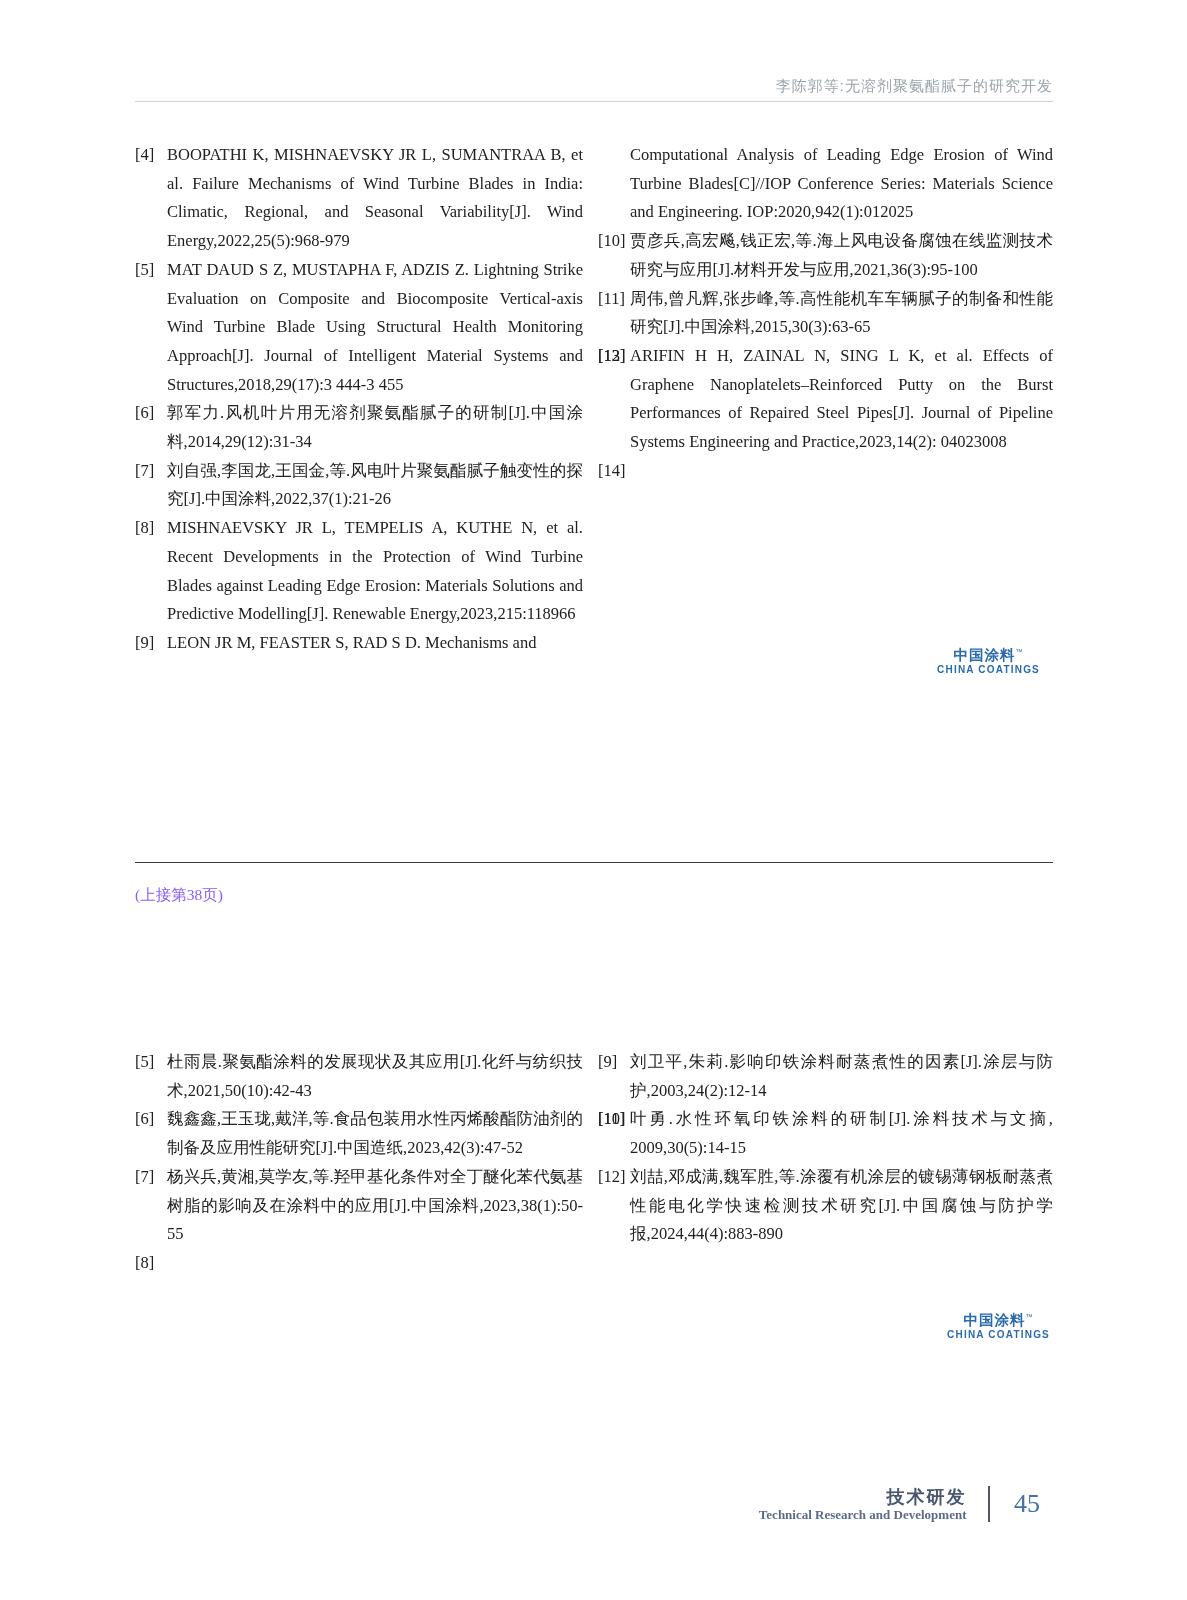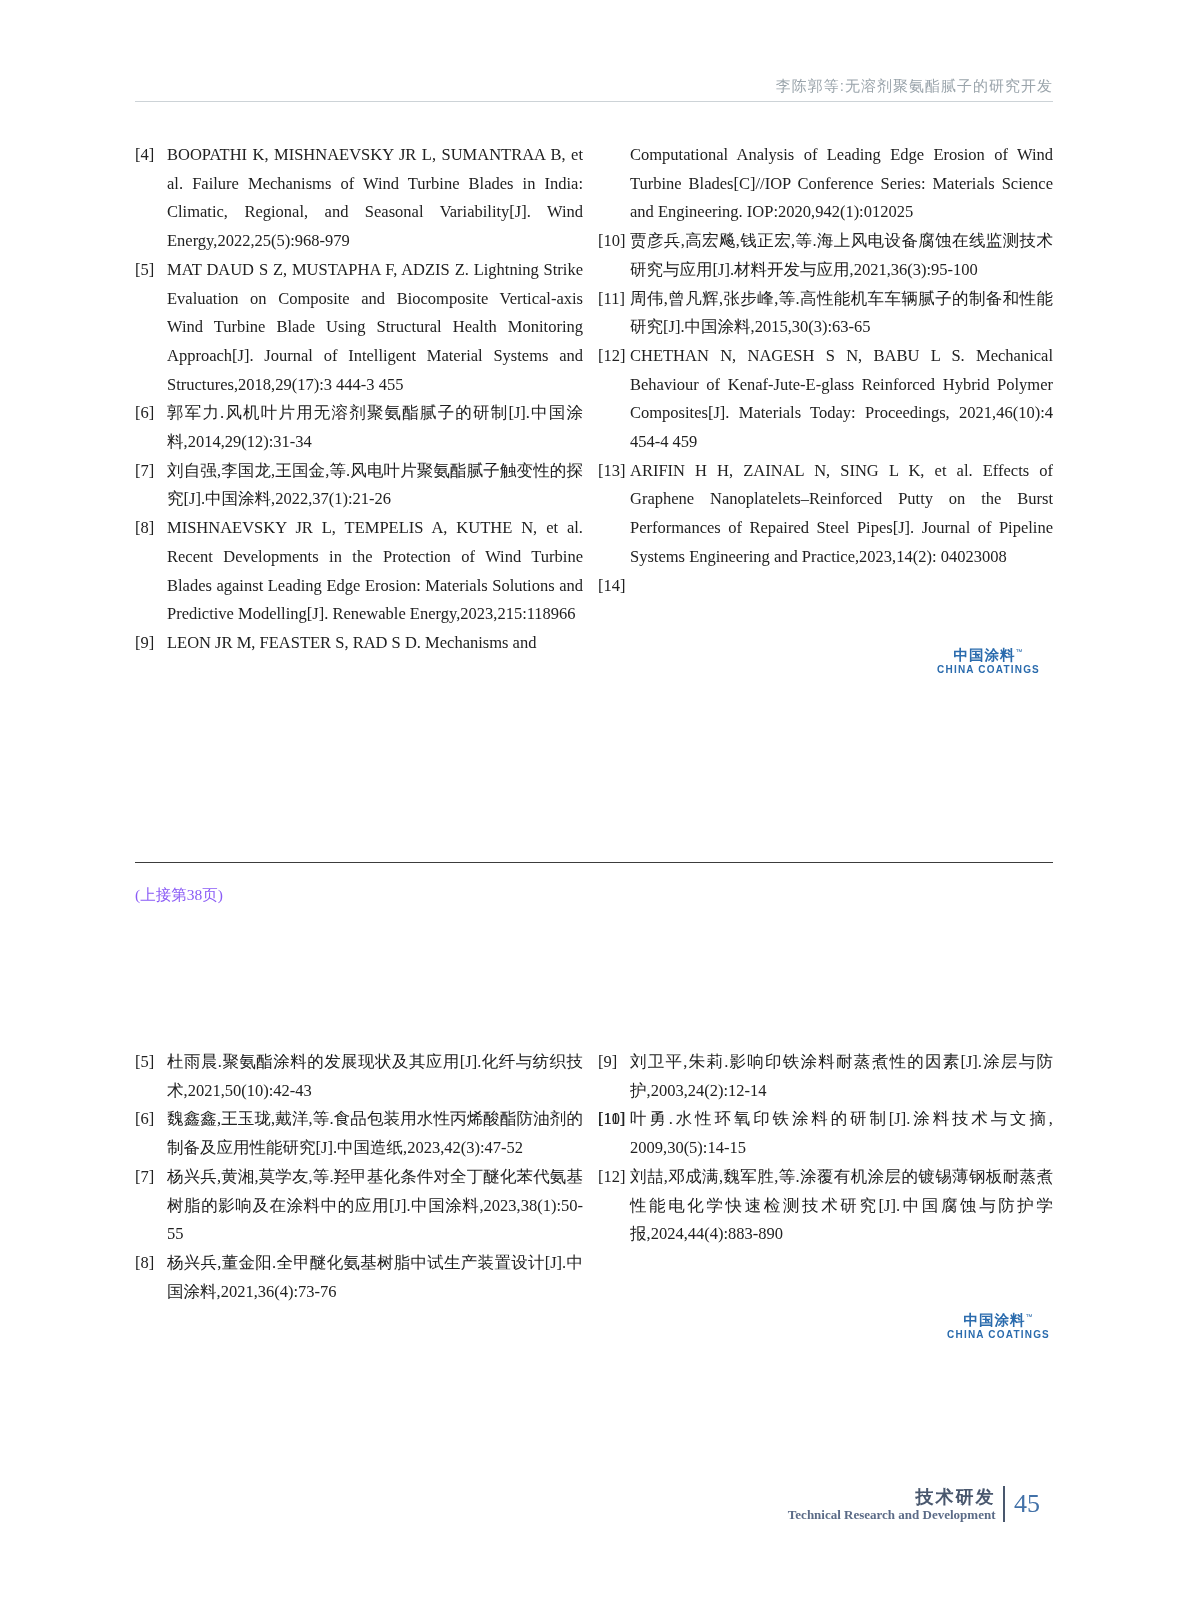--- a/index.html
+++ b/index.html
@@ -62,37 +62,37 @@
     font-weight:bold;font-size:10px;color:#2a6bad;letter-spacing:1.2px;
     white-space:nowrap;
   }
   
   .footer{
     position:absolute;top:1486px;right:147px;
     display:flex;align-items:stretch;
   }
   .footer-left{
     display:flex;flex-direction:column;align-items:flex-end;justify-content:flex-end;
-    padding-right:7px;
+    padding-right:21px;
   }
   .footer-cn{
     font-family:"Liberation Sans","DejaVu Sans",sans-serif;
     font-weight:bold;font-size:18px;line-height:22px;color:#49576d;letter-spacing:2px;
   }
   .footer-en{
     font-family:"Liberation Serif","DejaVu Serif",serif;
     font-weight:bold;font-size:13px;line-height:14px;color:#5b6b87;
     white-space:nowrap;
   }
   .footer-bar{width:2.5px;background:#49576d;}
   .footer-num{
     font-family:"Liberation Serif","DejaVu Serif",serif;
     font-size:26px;color:#4271a8;
     display:flex;align-items:center;
-    padding-left:9px;
+    padding-left:24px;
   }
 </style>
 </head>
 <body>
 
 <div class="page">
 
   <div class="running-head">李陈郭等:无溶剂聚氨酯腻子的研究开发</div>
   <div class="head-rule"></div>
 
@@ -130,21 +130,20 @@
     <div class="ref">
       <span class="ref-num">[10]</span>
       <span>贾彦兵,高宏飚,钱正宏,等.海上风电设备腐蚀在线监测技术研究与应用[J].材料开发与应用,2021,36(3):95-100</span>
     </div>
     <div class="ref">
       <span class="ref-num">[11]</span>
       <span>周伟,曾凡辉,张步峰,等.高性能机车车辆腻子的制备和性能研究[J].中国涂料,2015,30(3):63-65</span>
     </div>
     <div class="ref">
       <span class="ref-num">[12]</span>
-      <span>CHETHAN N, NAGESH S N, BABU L S. Mechanical Behaviour of Kenaf-Jute-E-glass Reinforced Hybrid Polymer Composites[J]. Materials Today: Proceedings, 2021,46(10):4 454-4 459</span>
     </div>
     <div class="ref">
       <span class="ref-num">[13]</span>
       <span>ARIFIN H H, ZAINAL N, SING L K, et al. Effects of Graphene Nanoplatelets–Reinforced Putty on the Burst Performances of Repaired Steel Pipes[J]. Journal of Pipeline Systems Engineering and Practice,2023,14(2): 04023008</span>
     </div>
     <div class="ref">
       <span class="ref-num">[14]</span>
     </div>
   </div>
 
@@ -164,21 +163,20 @@
     <div class="ref">
       <span class="ref-num">[6]</span>
       <span>魏鑫鑫,王玉珑,戴洋,等.食品包装用水性丙烯酸酯防油剂的制备及应用性能研究[J].中国造纸,2023,42(3):47-52</span>
     </div>
     <div class="ref">
       <span class="ref-num">[7]</span>
       <span>杨兴兵,黄湘,莫学友,等.羟甲基化条件对全丁醚化苯代氨基树脂的影响及在涂料中的应用[J].中国涂料,2023,38(1):50-55</span>
     </div>
     <div class="ref">
       <span class="ref-num">[8]</span>
-      <span>杨兴兵,董金阳.全甲醚化氨基树脂中试生产装置设计[J].中国涂料,2021,36(4):73-76</span>
     </div>
   </div>
 
   <div class="col col-r s2">
     <div class="ref">
       <span class="ref-num">[9]</span>
       <span>刘卫平,朱莉.影响印铁涂料耐蒸煮性的因素[J].涂层与防护,2003,24(2):12-14</span>
     </div>
     <div class="ref">
       <span class="ref-num">[10]</span>

